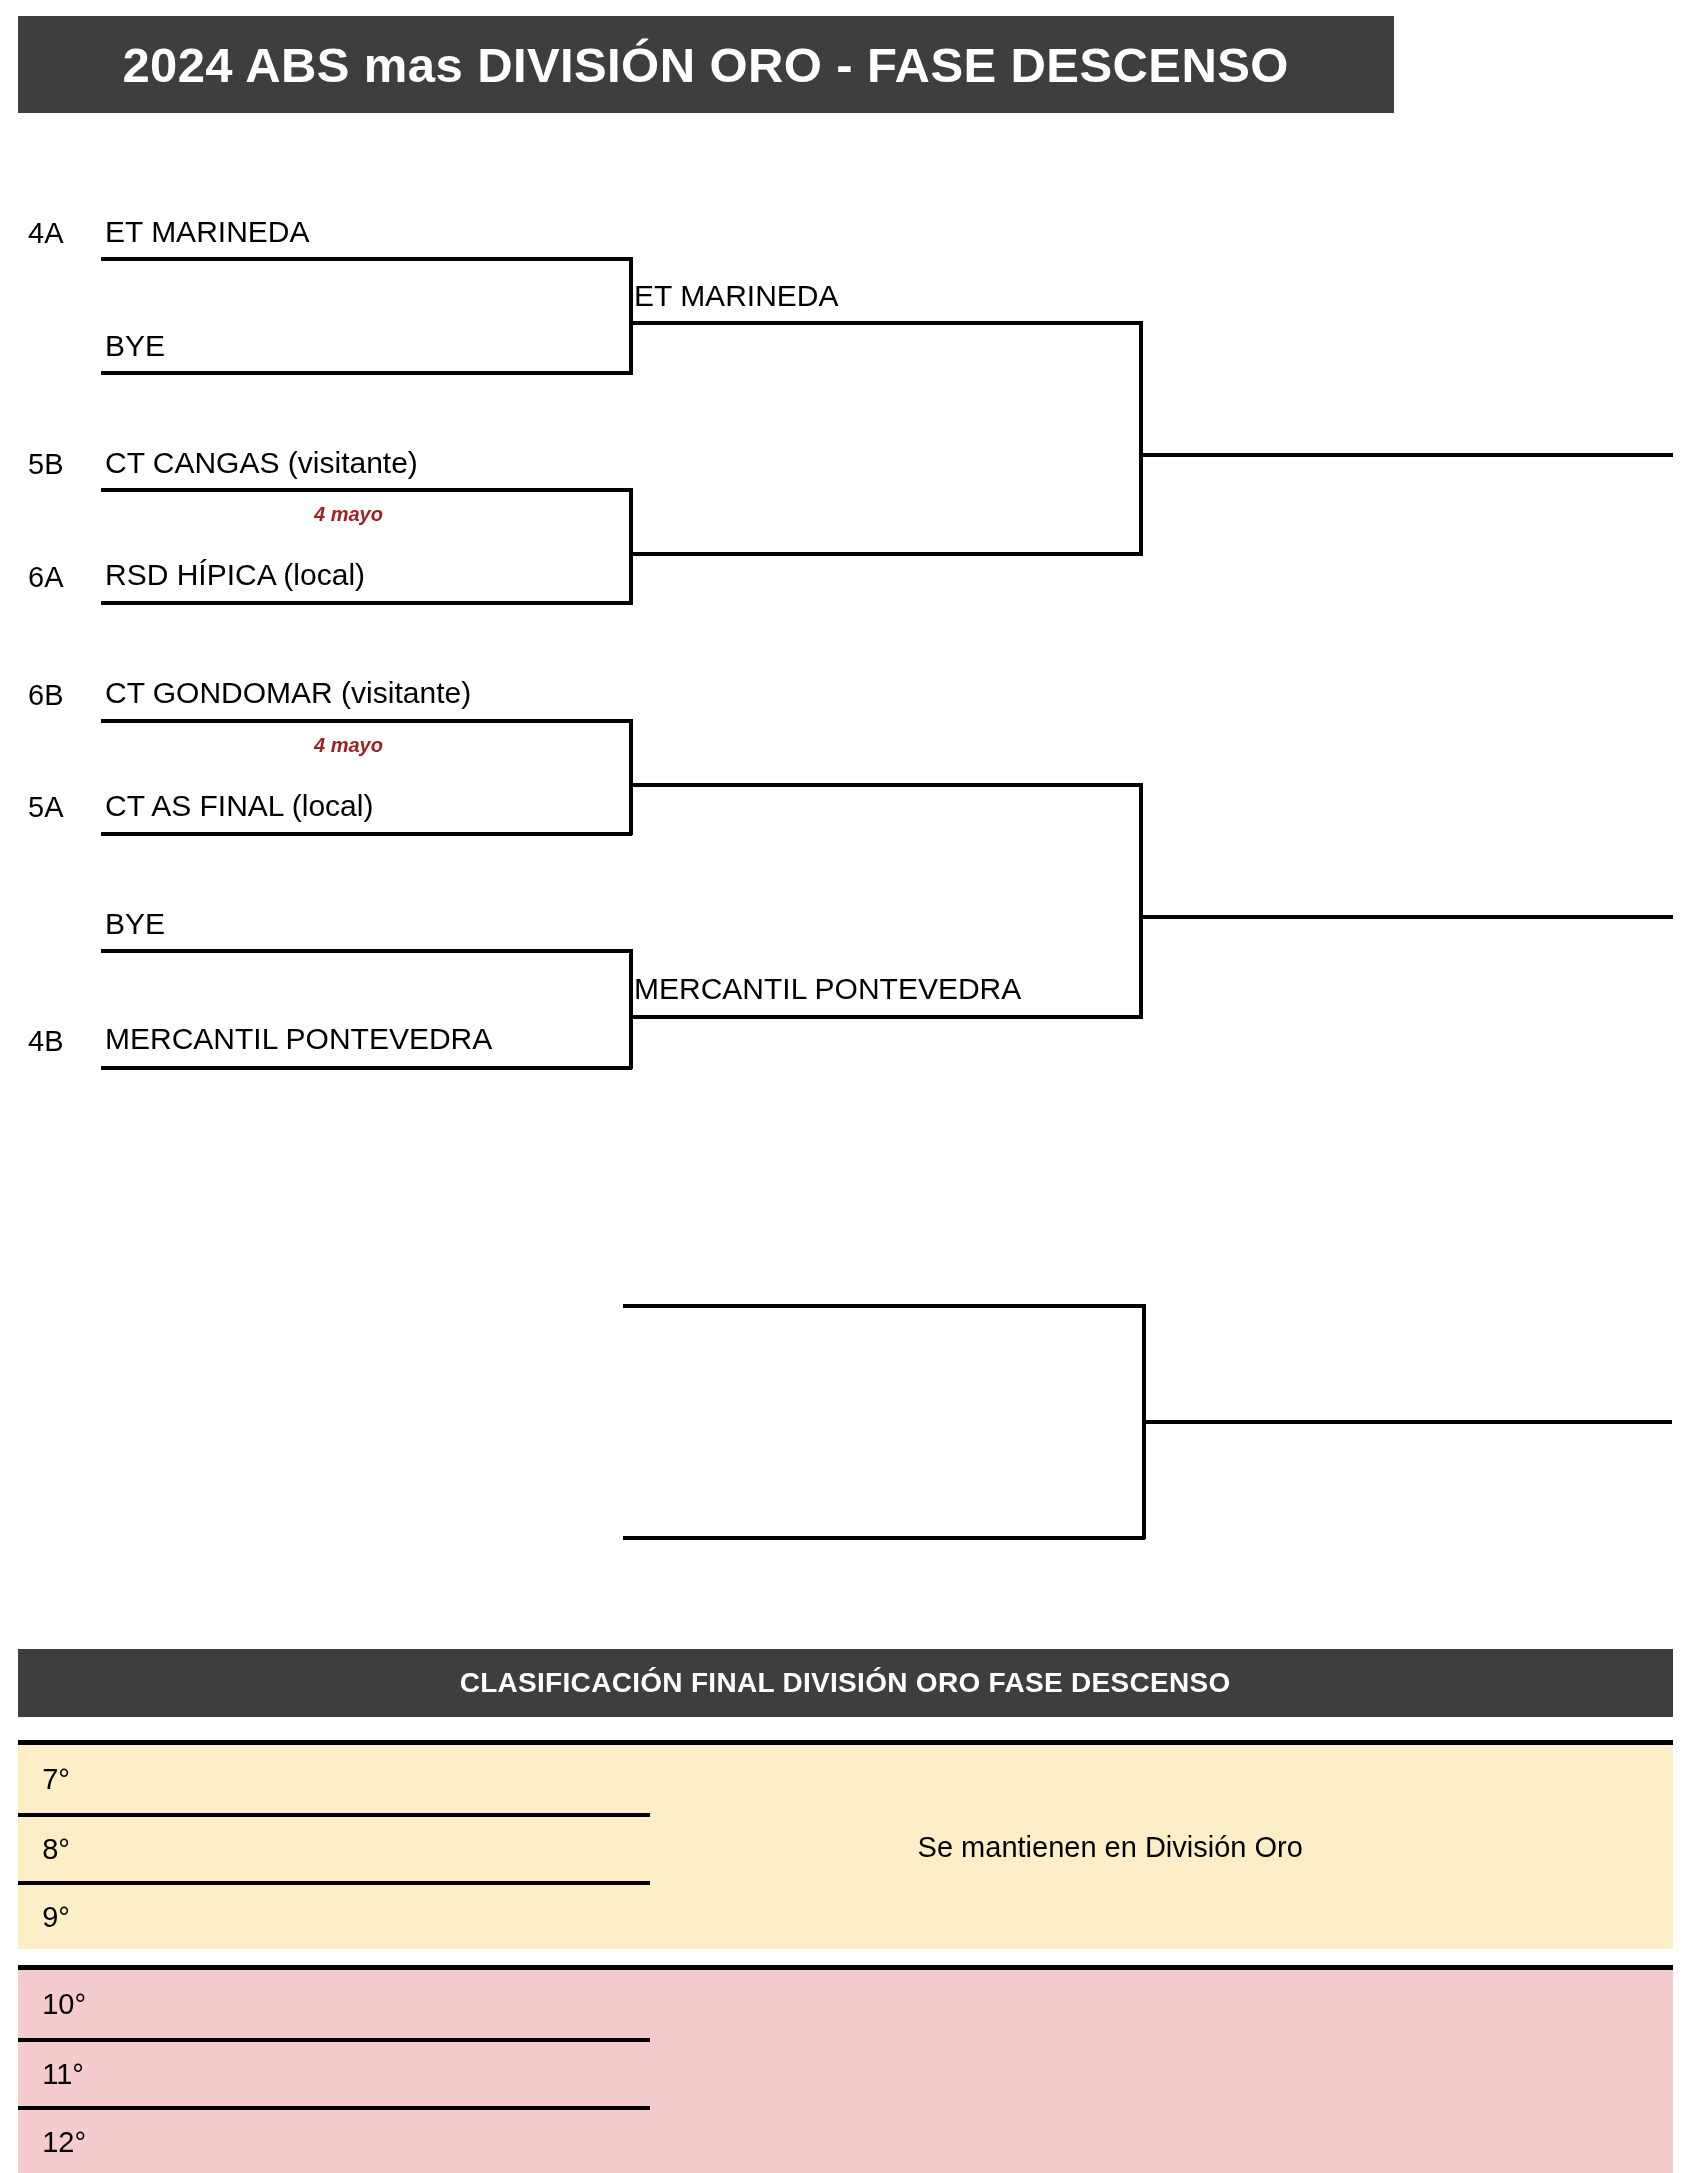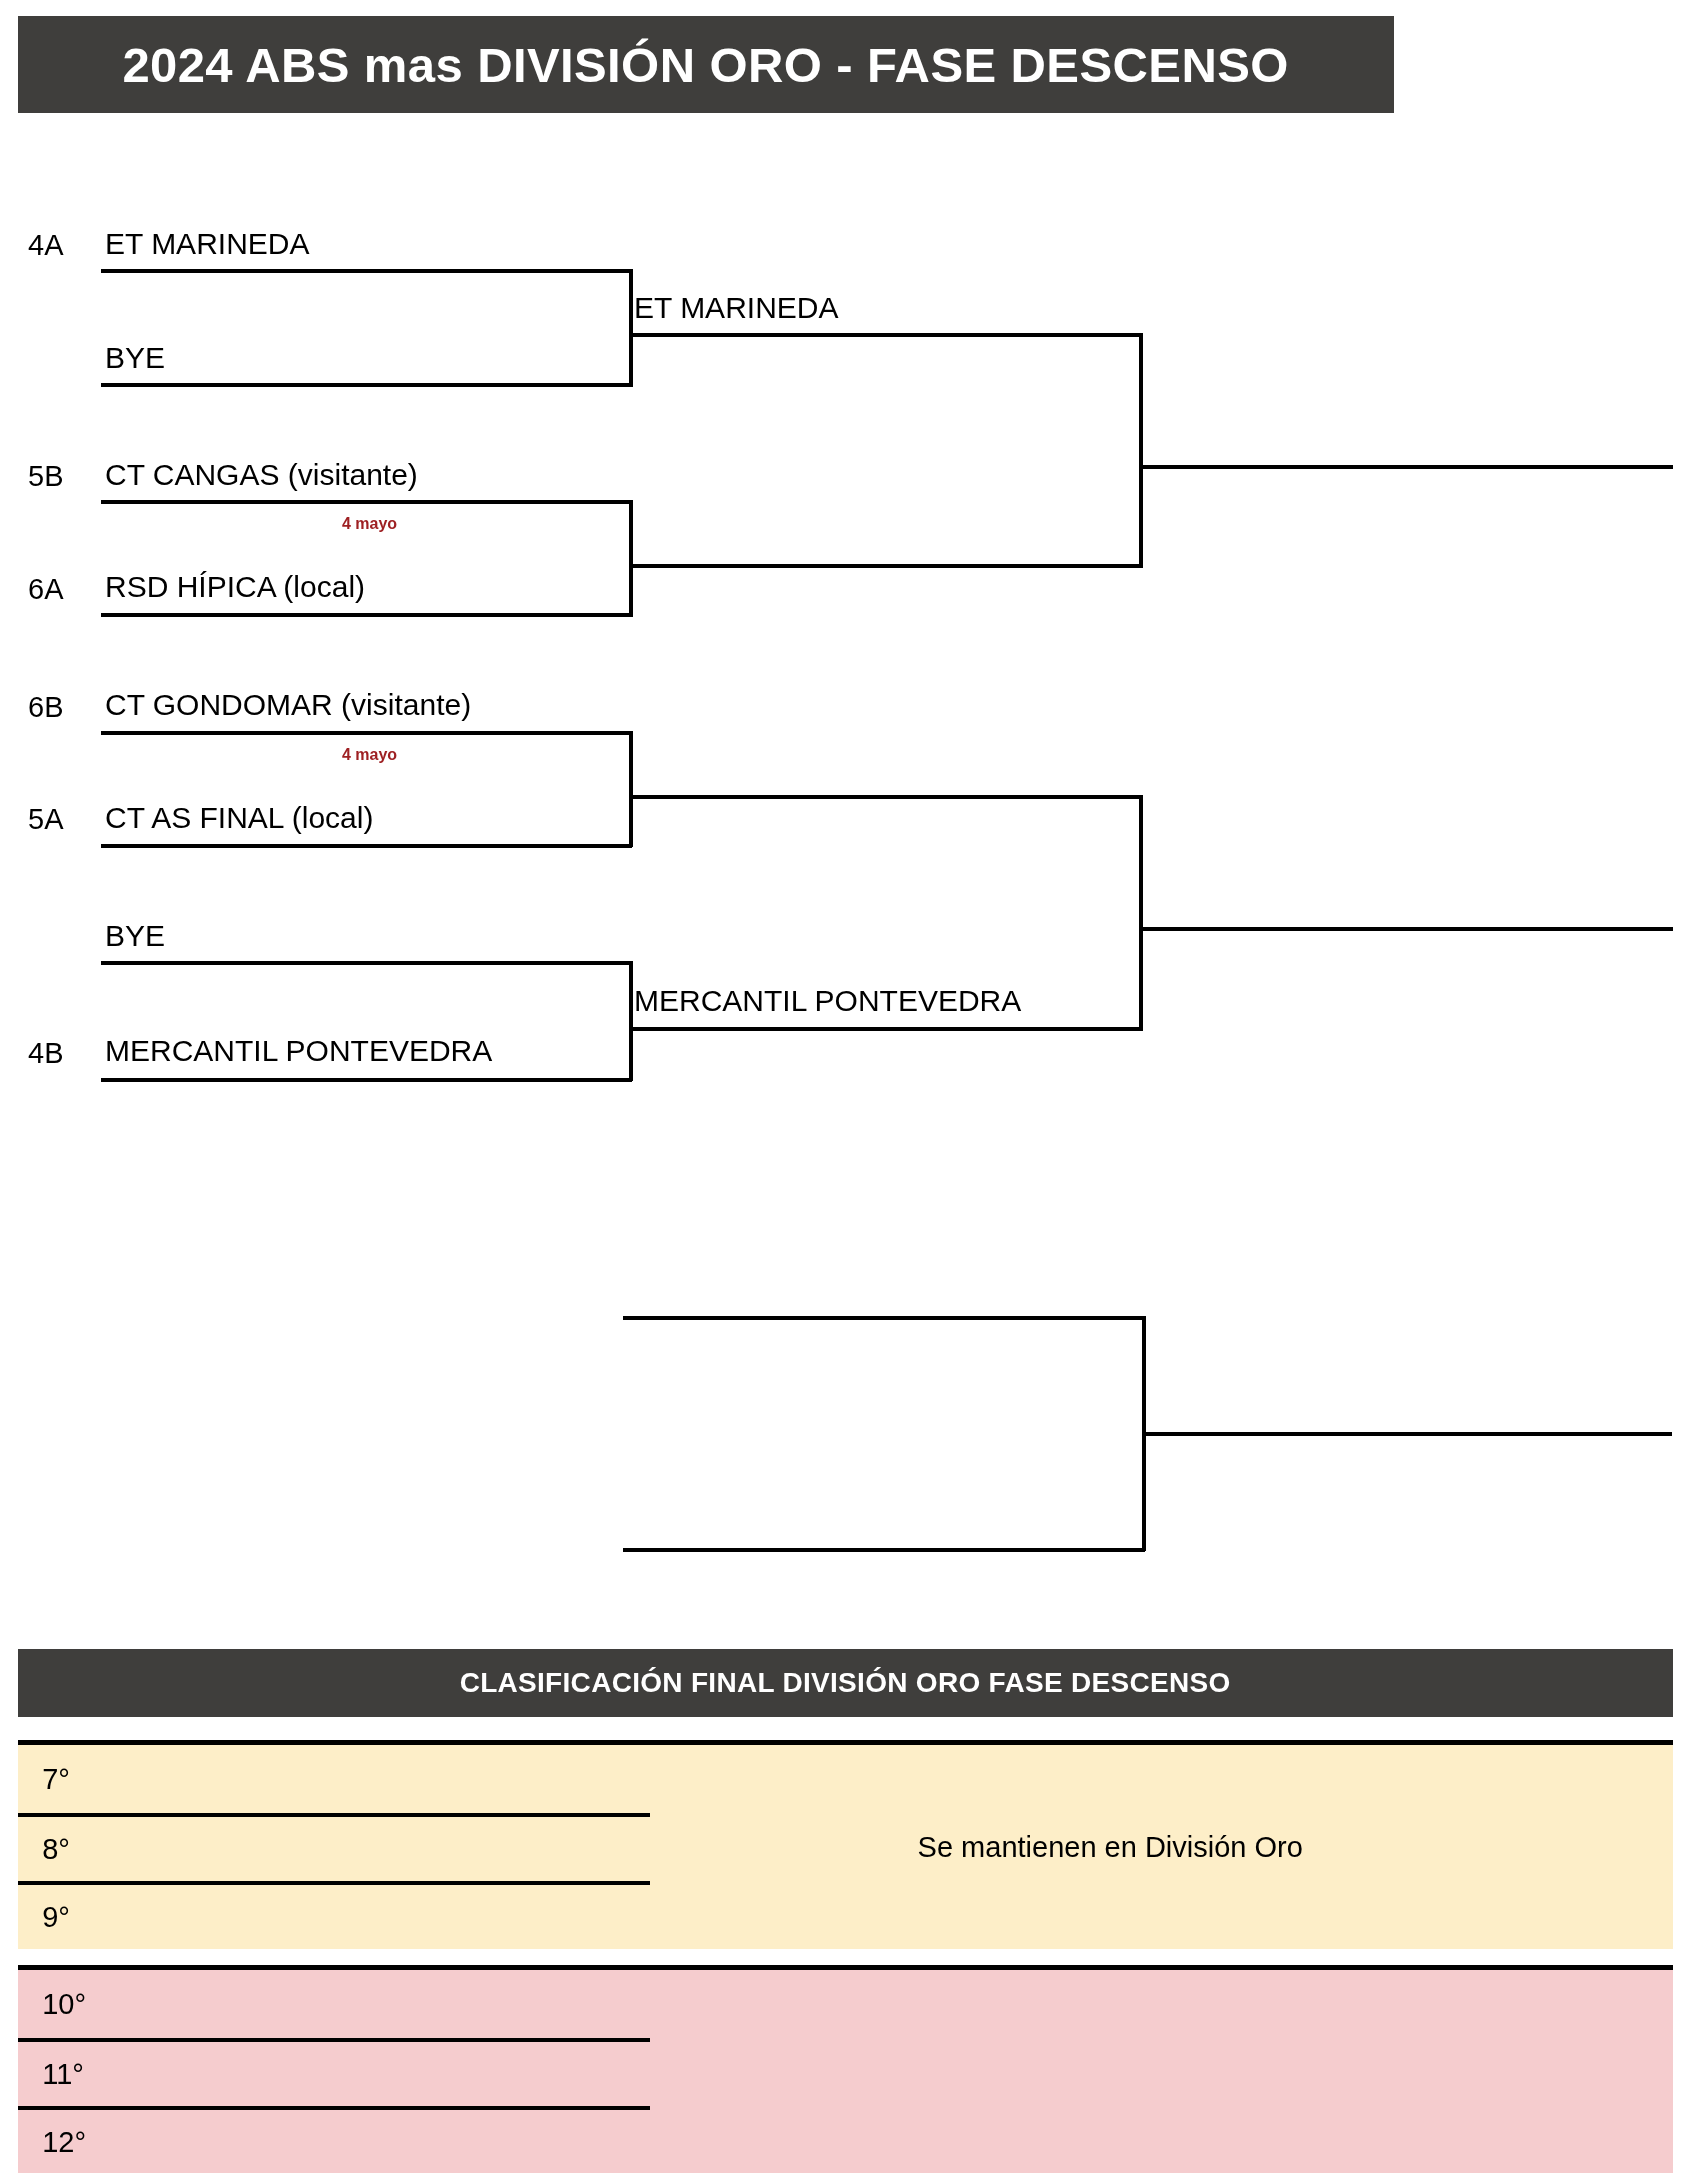--- a/index.html
+++ b/index.html
@@ -31,21 +31,21 @@
     font-size: 49px;
     font-weight: bold;
     letter-spacing: 0.4px;
     white-space: nowrap;
   }
 
   
   .bracket {
     position: absolute;
     left: 0;
-    top: 16px;
+    top: 4px;
     width: 1346px;
     height: 1633px;
     padding-left: 32px;
   }
 
   
   .hline {
     position: absolute;
     background: #000000;
     height: 3.5px;
@@ -70,25 +70,25 @@
   .team {
     position: absolute;
     font-size: 30px;
     color: #000000;
     white-space: nowrap;
   }
 
   
   .matchdate {
     position: absolute;
-    font-size: 16px;
+    font-size: 20px;
+    font-style: italic;
     font-weight: bold;
     color: #9e2023;
     white-space: nowrap;
-    margin-left: 28px;
   }
 
   
   .class-banner {
     position: absolute;
     left: 17.6px;
     top: 1649px;
     width: 1655px;
     height: 68px;
     background: #3f3e3c;

